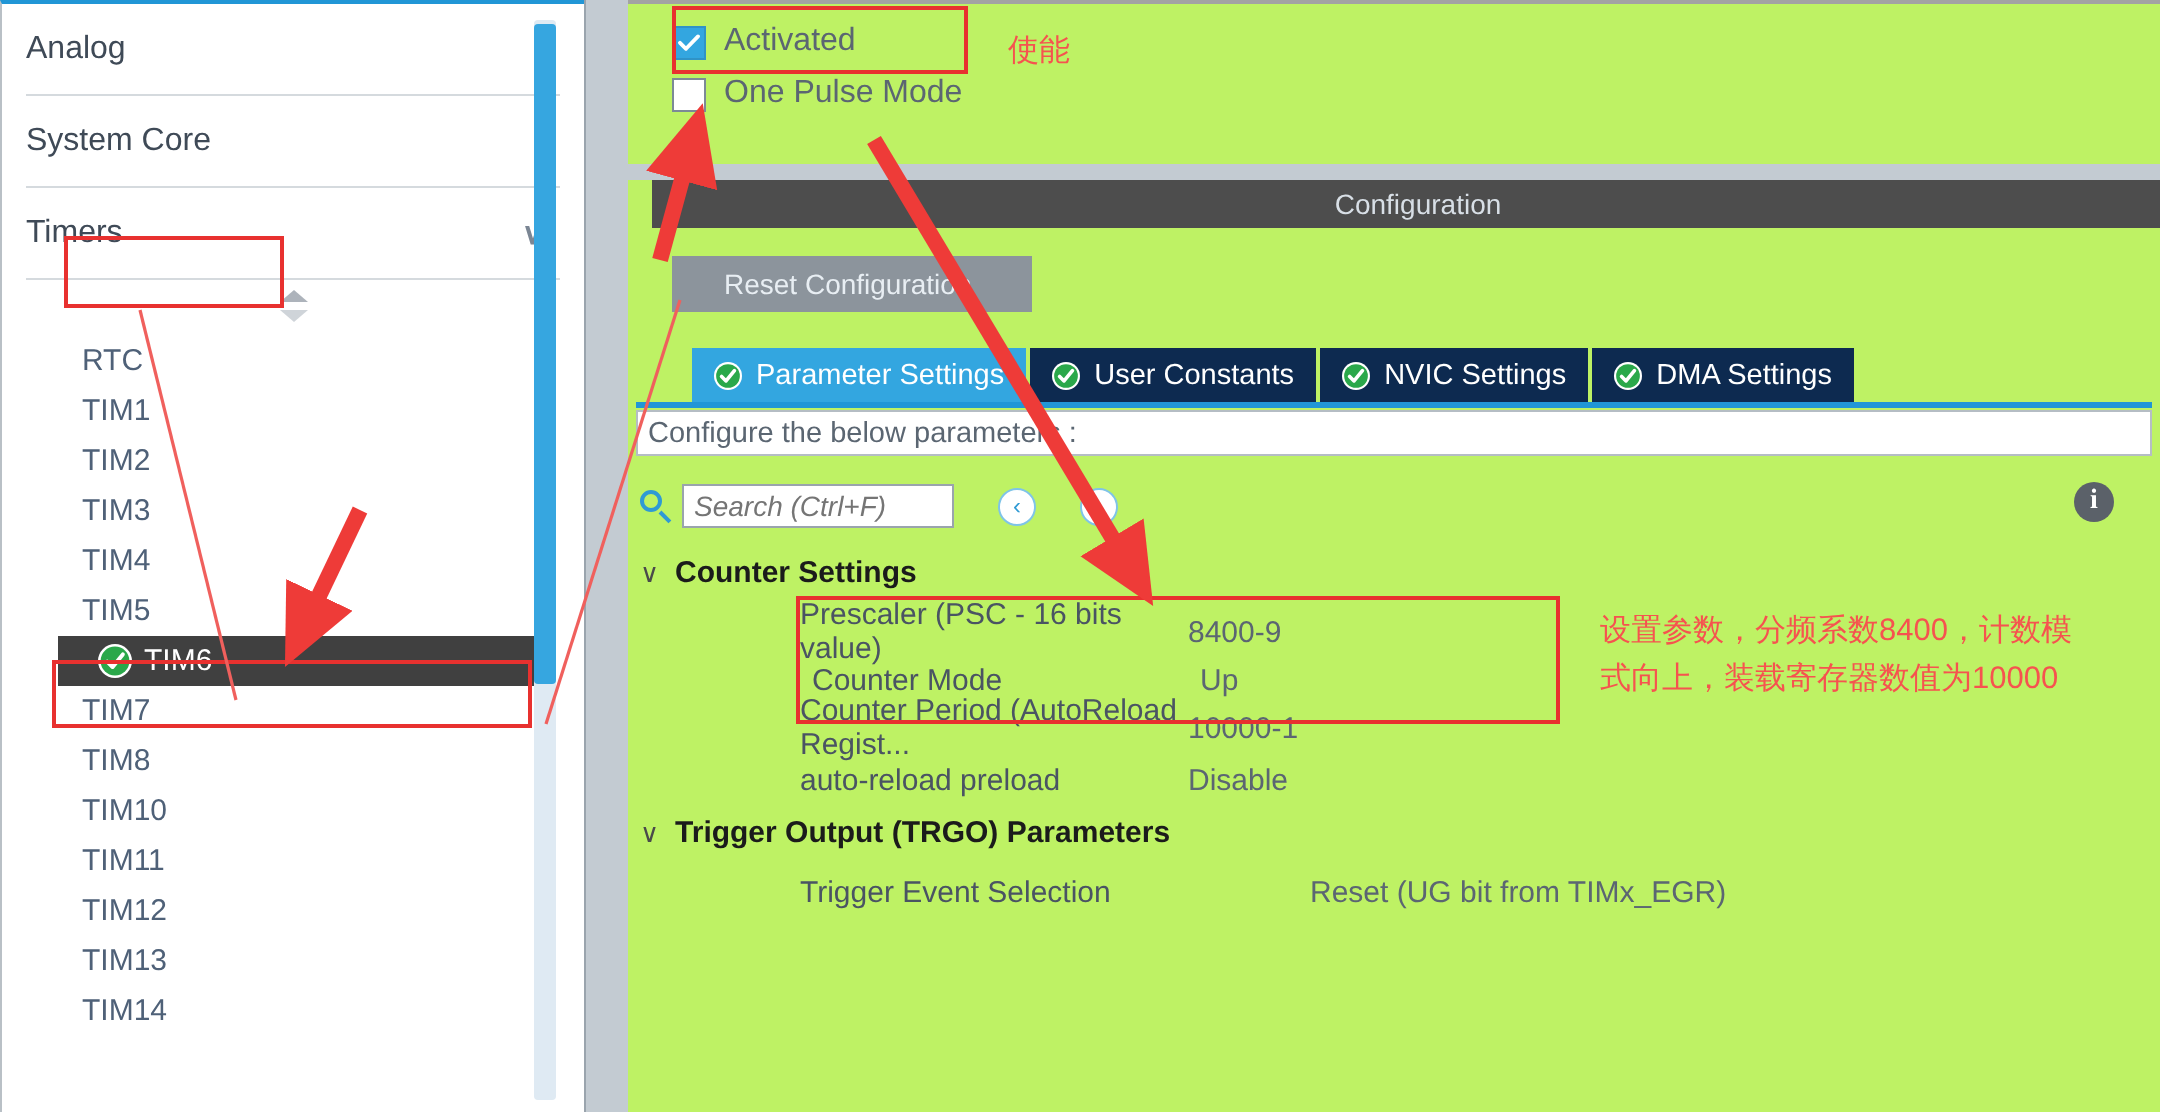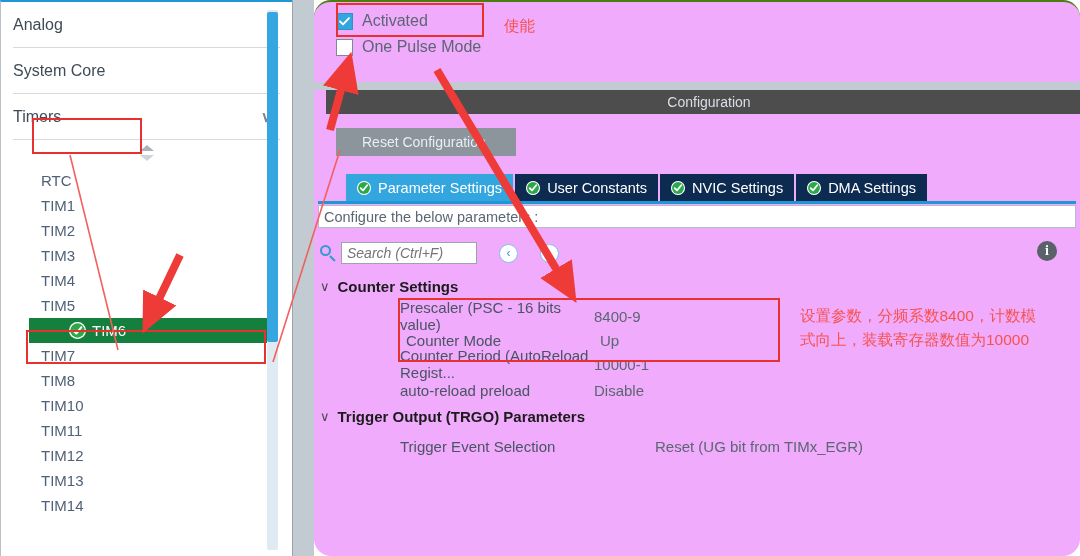--- a/index.html
+++ b/index.html
@@ -30,22 +30,22 @@
   .spinner i { position:absolute; left:0; width:0; height:0; border-left:7px solid transparent; border-right:7px solid transparent; }
   .spin-up { top:0; border-bottom: 6px solid #6b7684; }
   .spin-dn { bottom:0; border-top: 6px solid #a9b2bb; }
 
   .tim-list { margin-top: 2px; }
   .tim-item {
     height: 25px; display: flex; align-items: center;
     padding-left: 40px; font-size: 15px; color: #4f6178;
   }
   .tim-item.selected {
-    background: #15803d; color: #ffffff;
-    margin-left: 28px; width: 246px;
+    background: #404040; color: #ffffff;
+    margin-left: 28px; padding-left: 20px; width: 246px;
   }
   .tim-item.selected .tim-label { margin-left: 6px; color: #ffffff; }
   .ok-badge {
     width: 17px; height: 17px; border-radius: 50%;
     background: #ffffff; display: inline-flex; align-items: center; justify-content: center;
     flex: none;
   }
   .ok-badge svg { display:block; }
 
   .sb-track {
@@ -57,21 +57,21 @@
     background: #36a6e0; border-radius: 2px;
   }
   .sb-outer {
     position: absolute; left: 292px; top: 0; width: 22px; height: 556px;
     background: #c3cbd2; border-left: 1px solid #9aa4ad;
   }
 
   
   .right {
     position: absolute; left: 314px; top: 0; width: 766px; height: 556px;
-    background: #f0abfc; border-top: 2px solid #4d7c0f; border-radius: 17px;
+    background: #bef264; border-top: 2px solid #a3a3a3;
   }
   .chk-area { position: absolute; left: 22px; top: 6px; }
   .chk-row { display: flex; align-items: center; height: 26px; }
   .chk-box {
     width: 17px; height: 17px; border: 1px solid #7c8a96; background: #ffffff;
     display: inline-flex; align-items: center; justify-content: center; flex: none;
   }
   .chk-box.on { background: #33a6e0; border-color: #2f93c7; }
   .chk-label { font-size: 16px; color: #5b6672; margin-left: 9px; }
 

